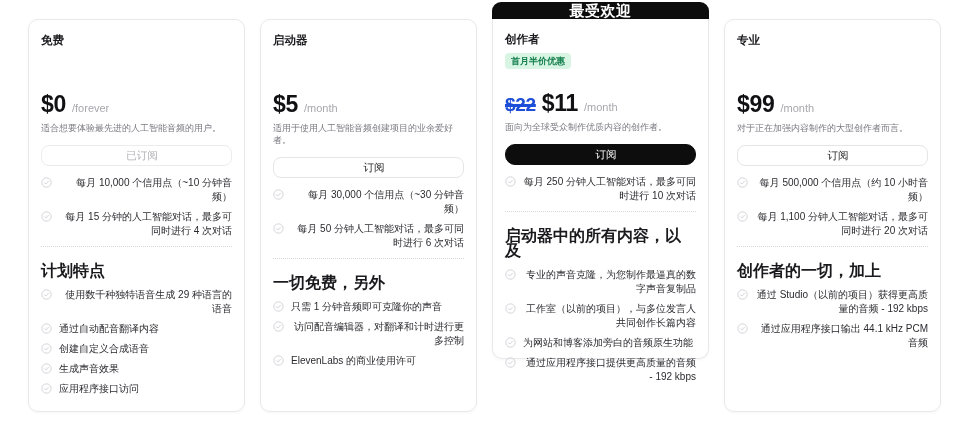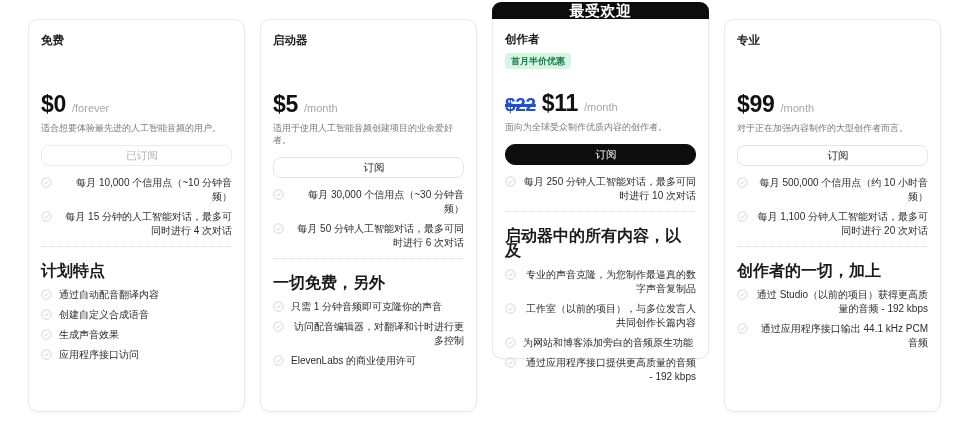--- a/index.html
+++ b/index.html
@@ -86,20 +86,26 @@
             <span>每月 15 分钟的人工智能对话，最多可同时进行 4 次对话</span>
           </li>
       </ul>
       <div class="divider"></div>
       <div class="section-title">计划特点</div>
       <ul class="features">
         <li class="feature">
             <svg class="ci" viewBox="0 0 16 16">
               <use href="#check-circle"></use>
             </svg>
+            <span>使用数千种独特语音生成 29 种语言的语音</span>
+          </li>
+        <li class="feature">
+            <svg class="ci" viewBox="0 0 16 16">
+              <use href="#check-circle"></use>
+            </svg>
             <span>通过自动配音翻译内容</span>
           </li>
         <li class="feature">
             <svg class="ci" viewBox="0 0 16 16">
               <use href="#check-circle"></use>
             </svg>
             <span>创建自定义合成语音</span>
           </li>
         <li class="feature">
             <svg class="ci" viewBox="0 0 16 16">

